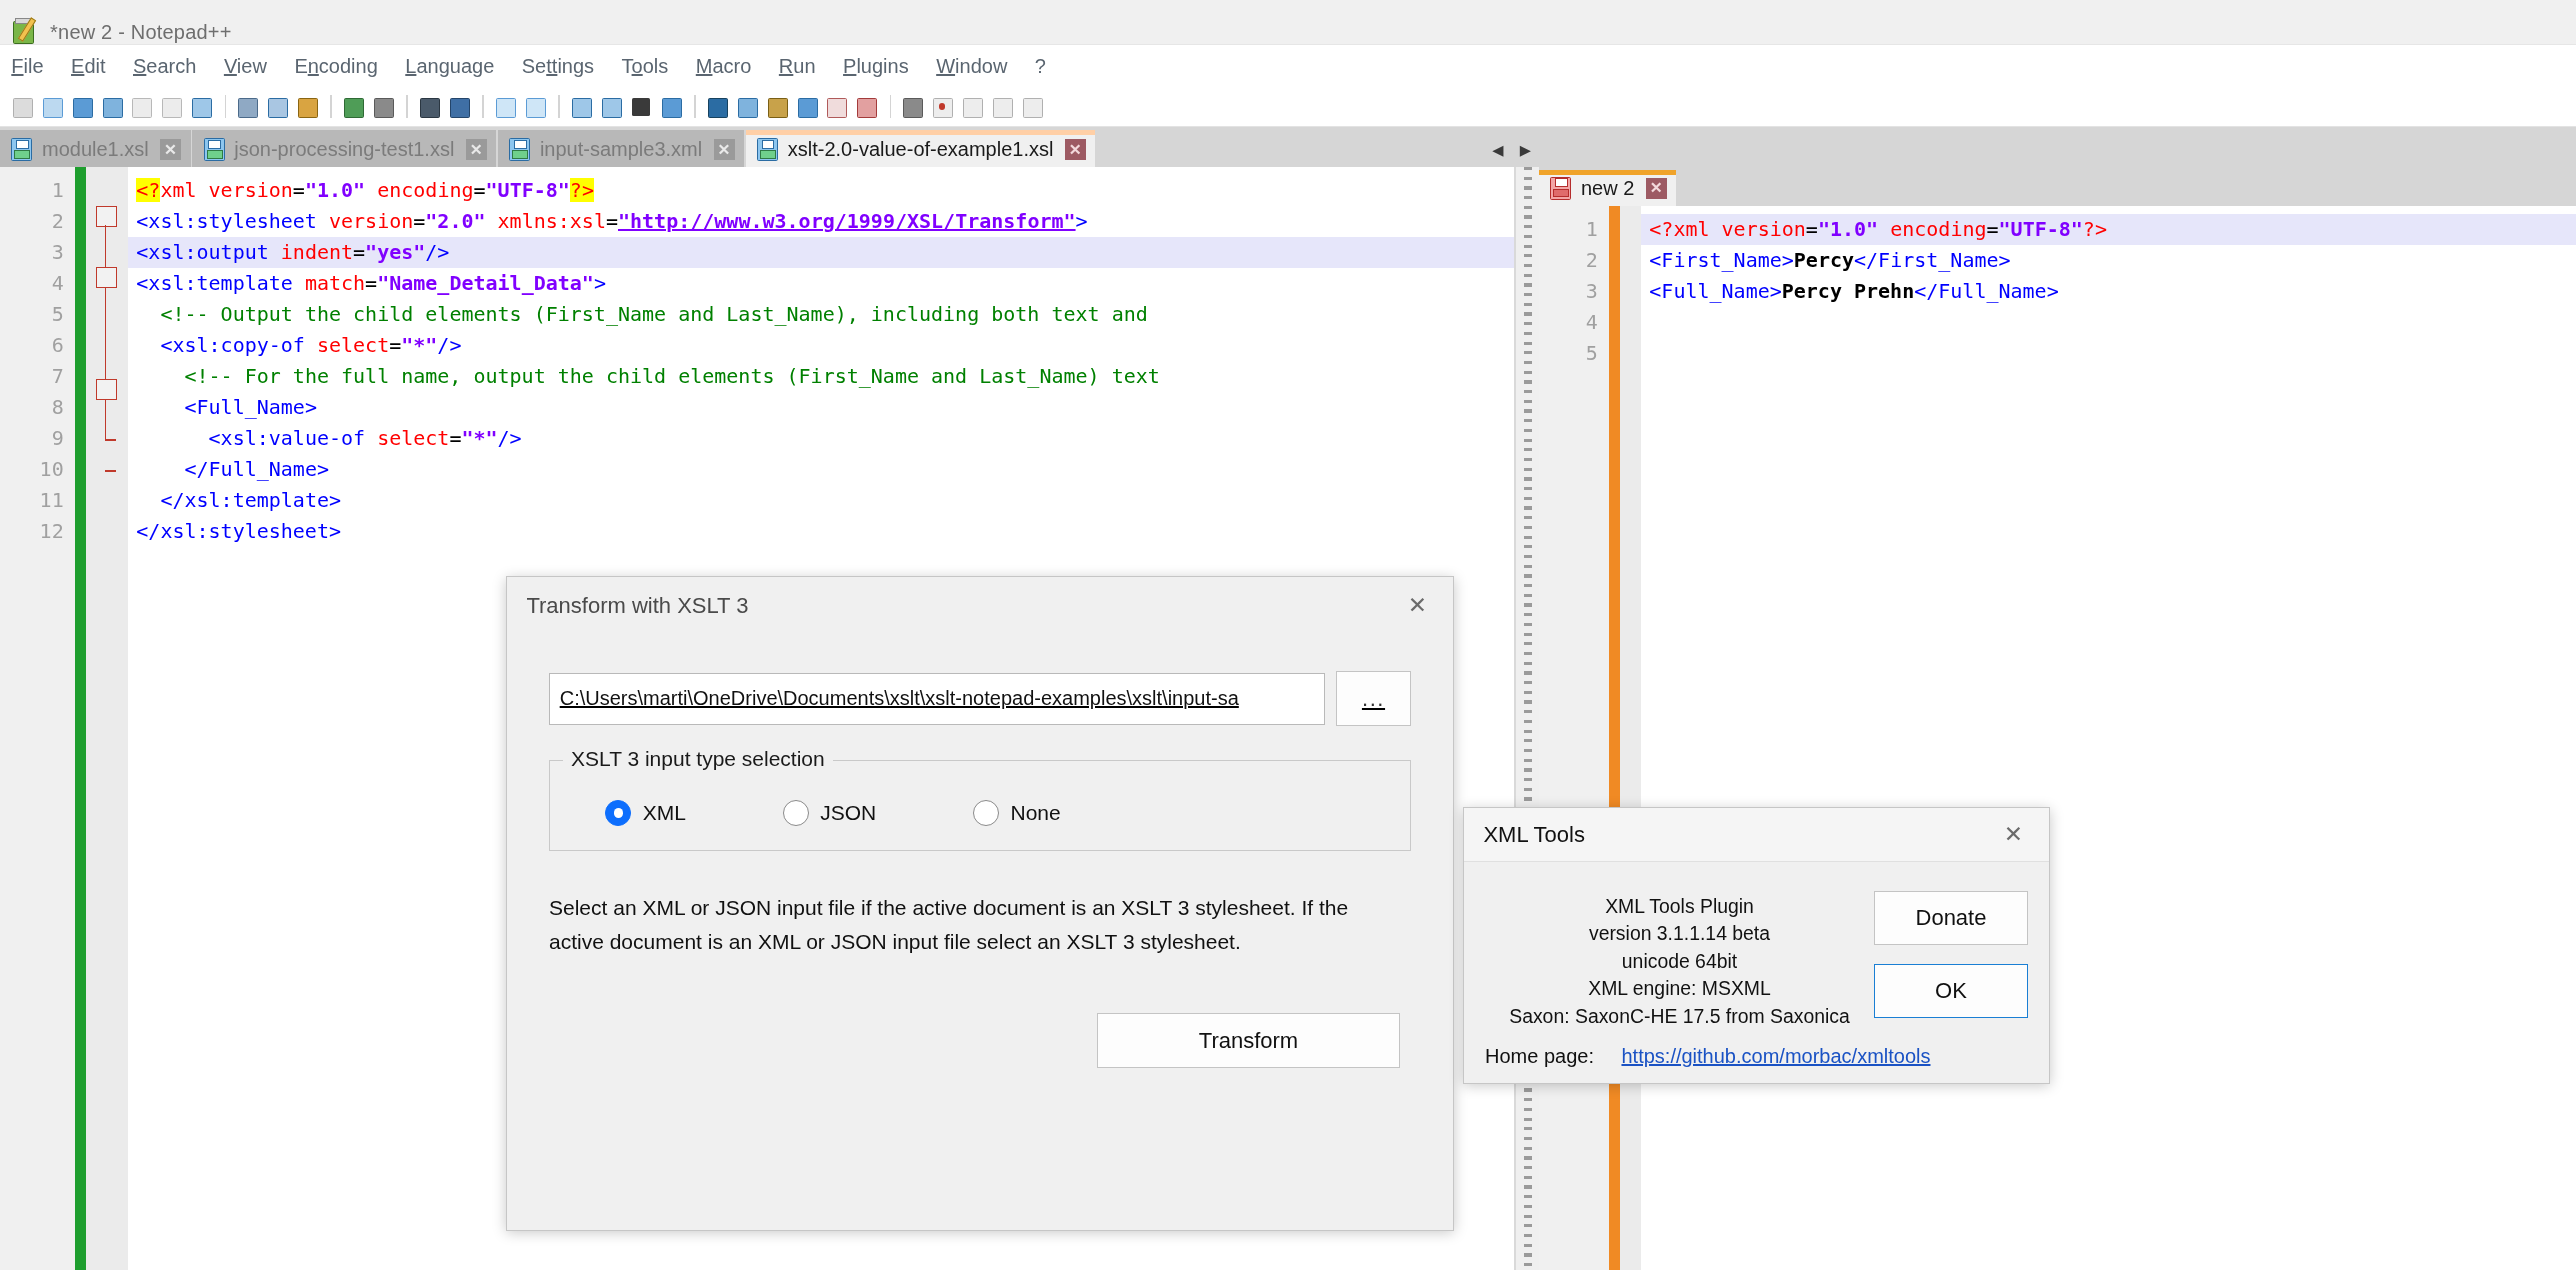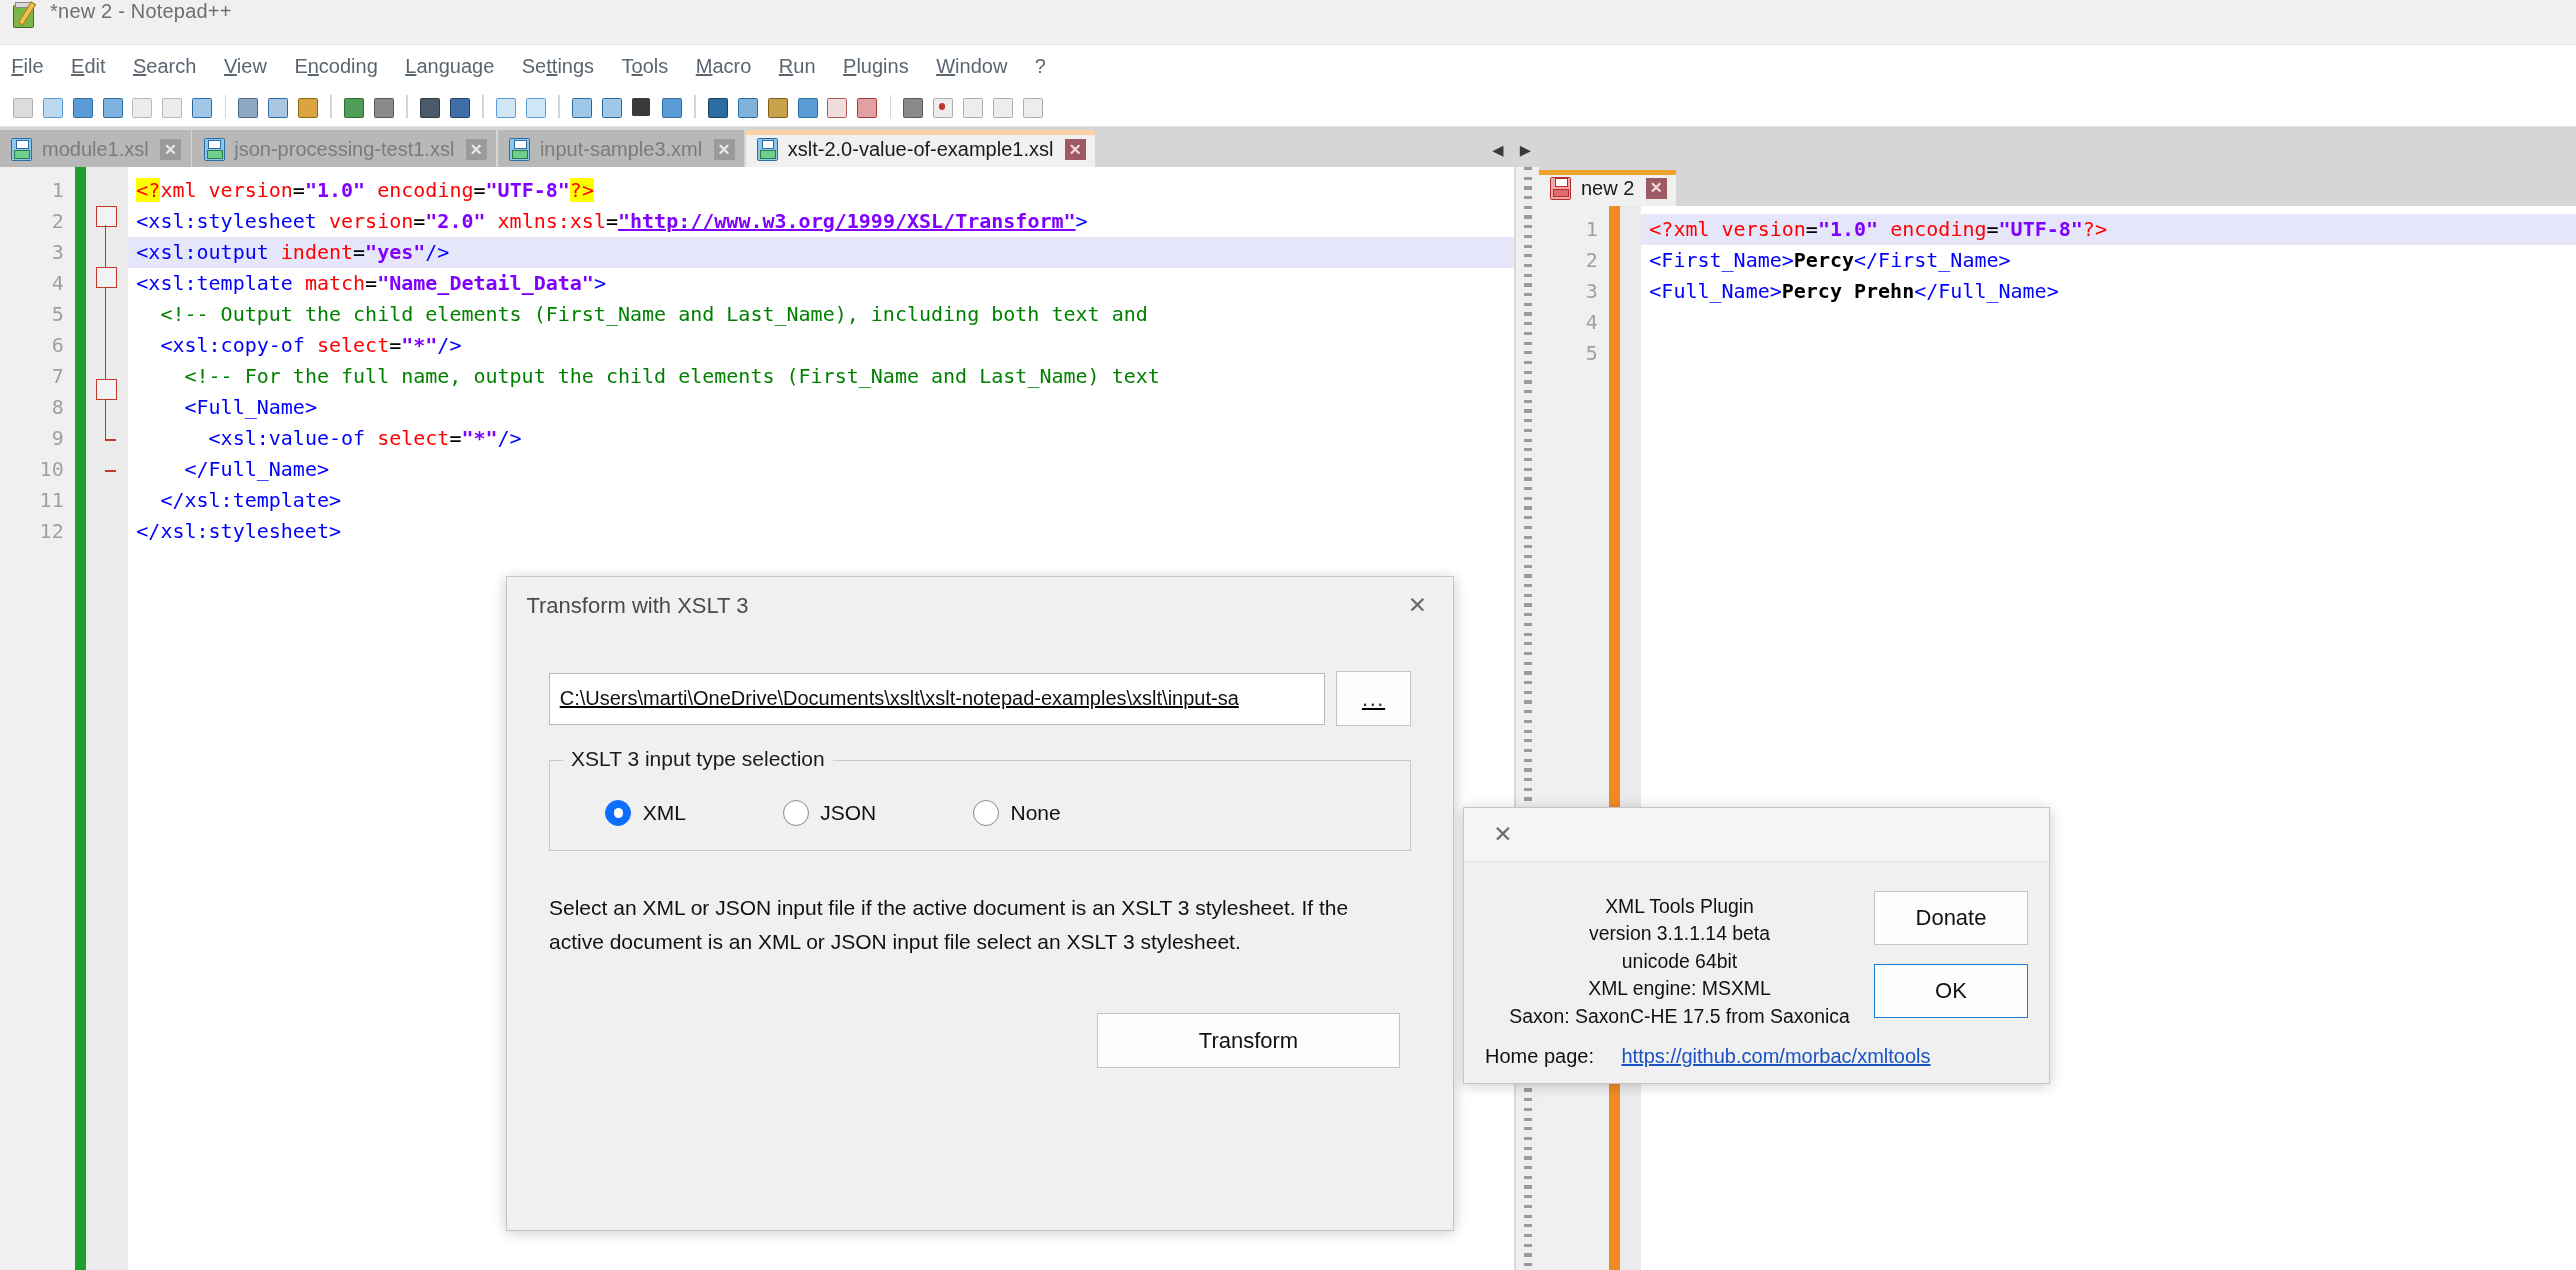--- a/index.html
+++ b/index.html
@@ -5,21 +5,21 @@
   html,body{margin:0;padding:0;}
   body{
     width:2576px;height:1271px;
     background:#ffffff;
     font-family:"Liberation Sans", sans-serif;
     overflow:hidden;
     position:relative;
   }
   
   #titlebar{
-    height:44px;background:#f0f0f0;display:flex;align-items:flex-start;
+    height:44px;background:#f0f0f0;display:flex;align-items:flex-end;
     border-bottom:0.8px solid #e6e6e6;
   }
   #npp-logo{width:27.5px;height:27.5px;margin-left:11.3px;margin-right:11.3px;position:relative;flex:0 0 auto;}
   #npp-logo .pad{position:absolute;left:1.6px;top:4.9px;width:19.4px;height:21px;background:#7ab648;border:1.6px solid #3c6e1f;border-radius:1.6px;}
   #npp-logo .pad:before{content:"";position:absolute;left:1.6px;top:-4px;width:16px;height:4px;background:#d8d8d8;border:0.8px solid #888;}
   #npp-logo .pencil{position:absolute;left:13px;top:0.8px;width:4px;height:23px;background:#f2c14e;border:0.8px solid #9a7a1d;transform:rotate(32deg);}
   #title-text{font-size:20px;color:#6e6e6e;letter-spacing:0.2px;}
 
   
   #menubar{height:42px;background:#ffffff;display:flex;align-items:center;padding-left:11.3px;}
@@ -415,20 +415,21 @@
         </div>
       </div>
     </div>
     <div class="desc">Select an XML or JSON input file if the active document is an XSLT 3 stylesheet. If the active document is an XML or JSON input file select an XSLT 3 stylesheet.</div>
   </div>
   <div class="btn-transform" style="position:absolute;right:53px;top:436px;left:auto;">Transform</div>
 </div>
 
 <div class="dlg" id="dlg-xmltools">
   <div class="dlg-title">
+    <div class="t">XML Tools</div>
     <div class="dlg-x">✕</div>
   </div>
   <div class="xt-body">
     <div class="xt-info">
       <div>XML Tools Plugin</div>
       <div>version 3.1.1.14 beta</div>
       <div>unicode 64bit</div>
       <div>XML engine: MSXML</div>
       <div>Saxon: SaxonC-HE 17.5 from Saxonica</div>
     </div>

